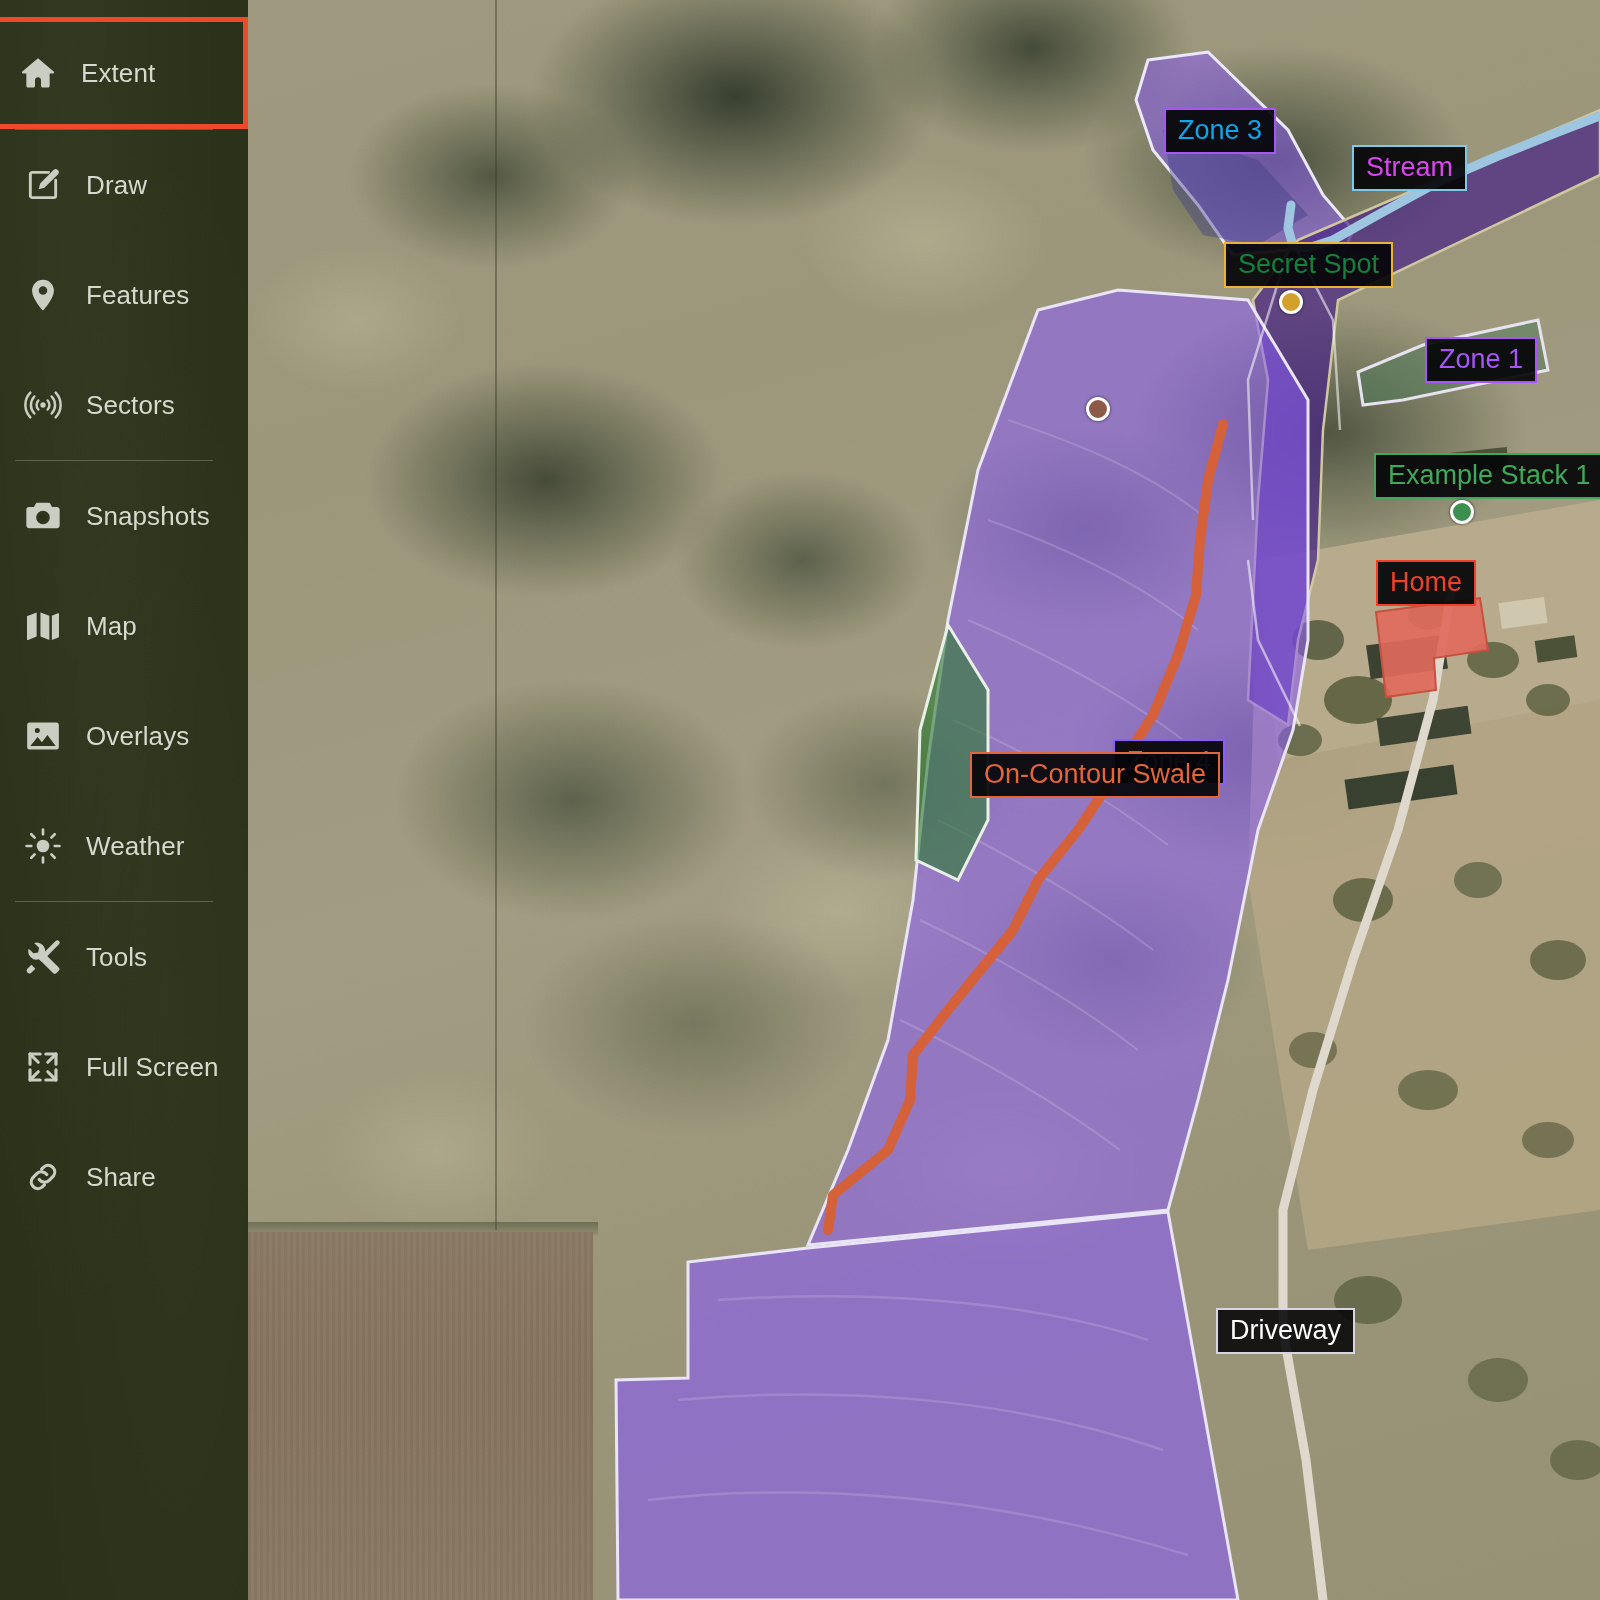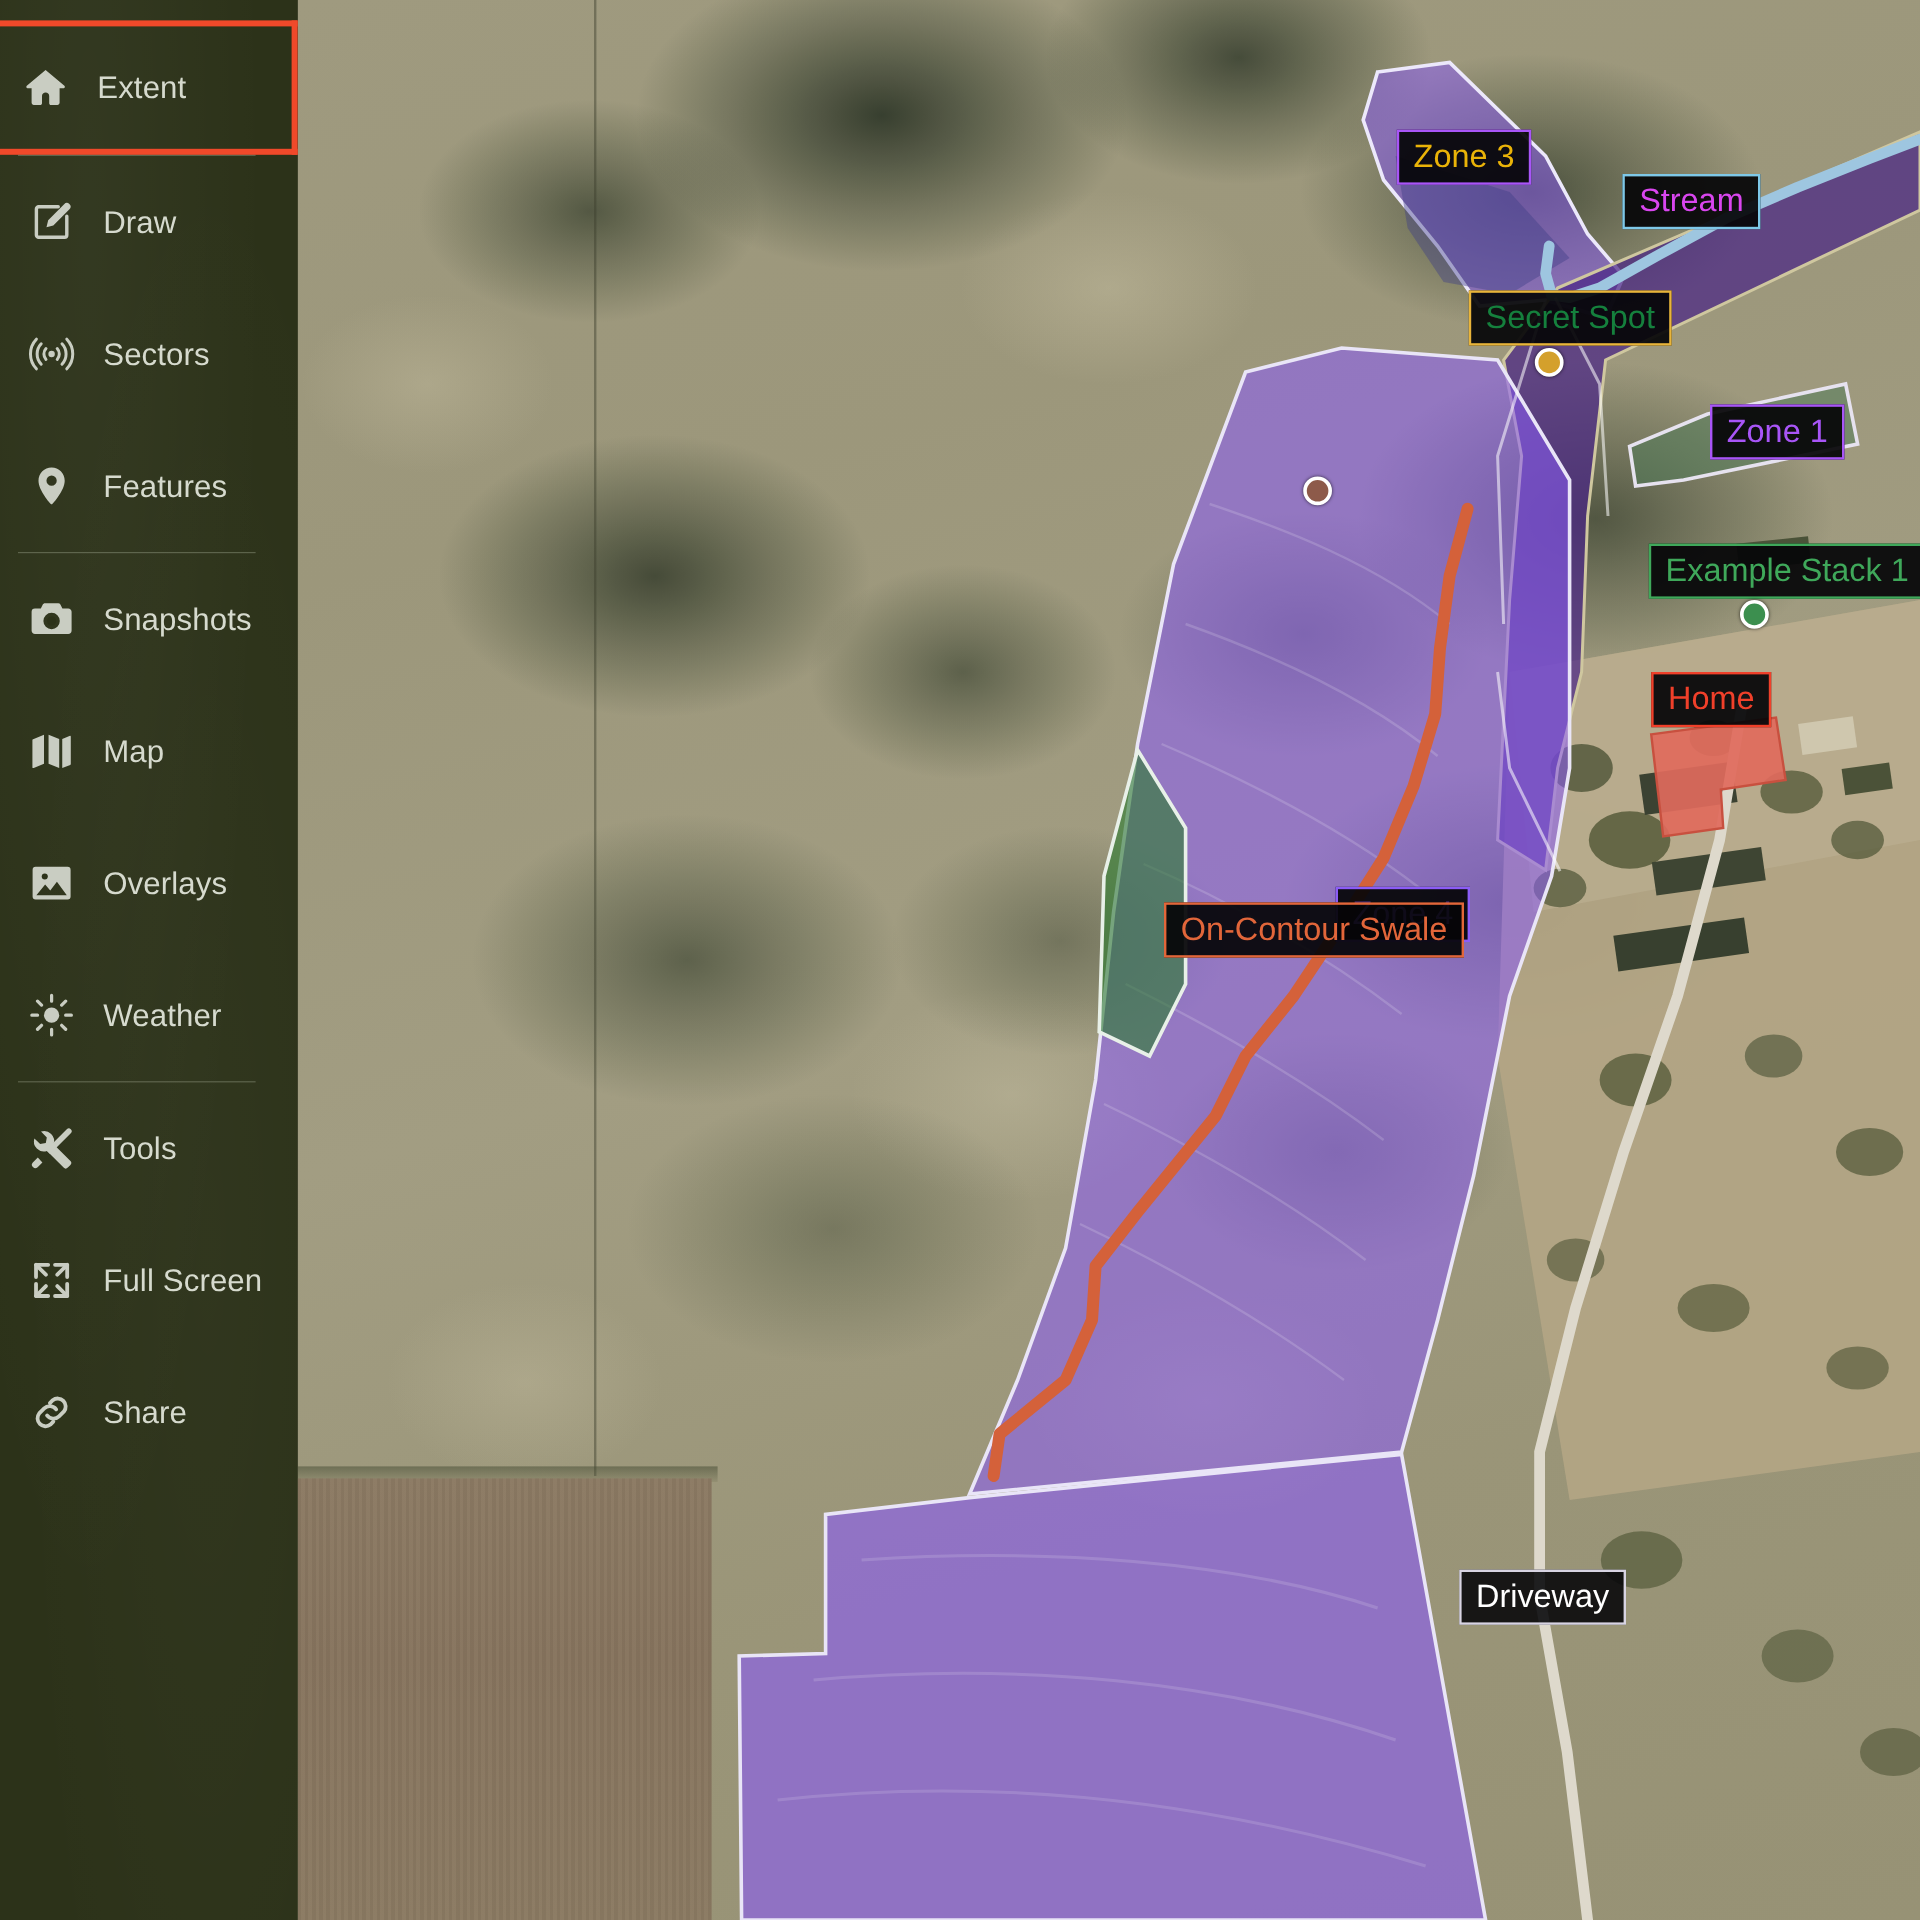--- a/index.html
+++ b/index.html
@@ -151,37 +151,37 @@
         <svg width="38" height="38" viewBox="0 0 24 24" fill="none" stroke="currentColor" stroke-width="1.8" stroke-linecap="round" stroke-linejoin="round">
           <path d="M15.5 4H5.2A1.2 1.2 0 0 0 4 5.2v13.6A1.2 1.2 0 0 0 5.2 20h13.6a1.2 1.2 0 0 0 1.2-1.2V9"></path>
           <path d="M18.6 2.6a1.9 1.9 0 0 1 2.8 2.7L12.9 13.8l-3.6.9.9-3.6 8.4-8.5z" fill="currentColor" stroke="none"></path>
         </svg>
       </span>
       <span class="lbl">Draw</span>
     </div>
 
     <div class="nav-item">
       <span class="ic">
+        <svg width="38" height="38" viewBox="0 0 24 24" fill="currentColor">
+          <path d="M12 2.3c-3.8 0-6.9 3.1-6.9 6.9 0 5.1 6.2 12 6.5 12.3.2.2.6.2.8 0 .3-.3 6.5-7.2 6.5-12.3 0-3.8-3.1-6.9-6.9-6.9zm0 9.6a2.7 2.7 0 1 1 0-5.4 2.7 2.7 0 0 1 0 5.4z"></path>
+        </svg>
+      </span>
+      <span class="lbl">Features</span>
+    </div>
+
+    <div class="nav-item">
+      <span class="ic">
         <svg width="40" height="40" viewBox="0 0 24 24" fill="none" stroke="currentColor" stroke-width="1.5" stroke-linecap="round">
           <circle cx="12" cy="12" r="1.6" fill="currentColor" stroke="none"></circle>
           <path d="M9.2 9.3a4 4 0 0 0 0 5.4M14.8 9.3a4 4 0 0 1 0 5.4"></path>
           <path d="M6.8 6.9a7.4 7.4 0 0 0 0 10.2M17.2 6.9a7.4 7.4 0 0 1 0 10.2"></path>
           <path d="M4.4 4.6a10.7 10.7 0 0 0 0 14.8M19.6 4.6a10.7 10.7 0 0 1 0 14.8"></path>
         </svg>
       </span>
       <span class="lbl">Sectors</span>
-    </div>
-
-    <div class="nav-item">
-      <span class="ic">
-        <svg width="38" height="38" viewBox="0 0 24 24" fill="currentColor">
-          <path d="M12 2.3c-3.8 0-6.9 3.1-6.9 6.9 0 5.1 6.2 12 6.5 12.3.2.2.6.2.8 0 .3-.3 6.5-7.2 6.5-12.3 0-3.8-3.1-6.9-6.9-6.9zm0 9.6a2.7 2.7 0 1 1 0-5.4 2.7 2.7 0 0 1 0 5.4z"></path>
-        </svg>
-      </span>
-      <span class="lbl">Features</span>
     </div>
 
 
     <div class="nav-sep"></div>
 
     <div class="nav-item">
       <span class="ic">
         <svg width="40" height="40" viewBox="0 0 24 24" fill="currentColor">
           <path d="M20.3 6.6h-2.9l-1-1.9a1.2 1.2 0 0 0-1.1-.7H8.7c-.5 0-.9.3-1.1.7l-1 1.9H3.7A1.7 1.7 0 0 0 2 8.3v9.3c0 1 .8 1.8 1.7 1.8h16.6c1 0 1.7-.8 1.7-1.8V8.3c0-.9-.8-1.7-1.7-1.7zM12 17a4.1 4.1 0 1 1 0-8.2 4.1 4.1 0 0 1 0 8.2z"></path>
           <circle cx="12" cy="12.9" r="2.3" fill="#2c3219"></circle>
@@ -339,21 +339,21 @@
       <polygon points="1128,612 1232,598 1240,650 1186,658 1188,690 1138,697" fill="#e06a5c" fill-opacity="0.92" stroke="#c8503f" stroke-width="2"></polygon>
 
       <g fill="none" stroke="#ffffff" stroke-opacity=".55" stroke-width="2.5">
         <path d="M1040,250 L1000,380 L1005,520"></path>
         <path d="M1048,248 L1085,320 L1092,430"></path>
         <path d="M1000,560 L1010,640 L1052,726"></path>
       </g>
 
     </svg>
 
-    <div class="maplabel" style="left:916px; top:108px; color:#eab308; border-color:#a855f7;">Zone 3</div>
+    <div class="maplabel" style="left:916px; top:108px; color:#0ea5e9; border-color:#a855f7;">Zone 3</div>
 
     <div class="maplabel" style="left:1104px; top:145px; color:#d946ef; border-color:#7ec8e8;">Stream</div>
 
     <div class="maplabel" style="left:976px; top:242px; color:#15803d; border-color:#e8b43a;">Secret Spot</div>
     <div class="mapdot" style="left:1031px; top:290px; background:#d4a02c;"></div>
 
     <div class="mapdot" style="left:838px; top:397px; background:#8d5a4a;"></div>
 
     <div class="maplabel" style="left:1177px; top:337px; color:#a855f7; border-color:#a855f7;">Zone 1</div>
 

